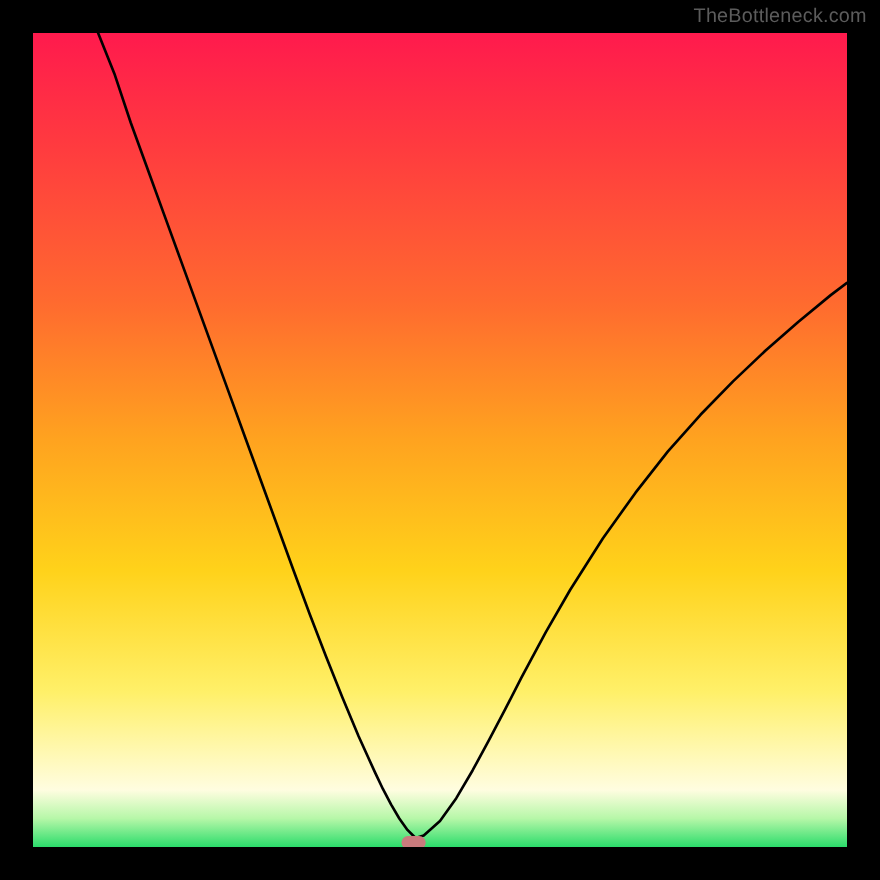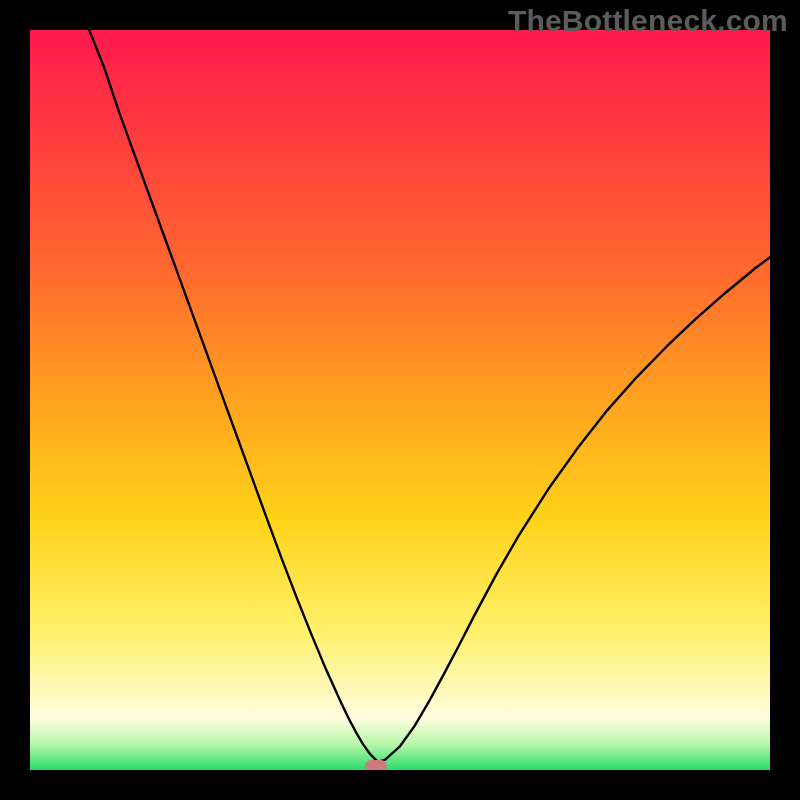--- a/index.html
+++ b/index.html
@@ -15,22 +15,22 @@
     position: relative;
     width: 800px;
     height: 800px;
     background: #000;
   }
   .watermark {
     position: absolute;
     top: 4px;
     right: 12px;
     color: #5c5c5c;
-    font-size: 30px;
-    font-weight: 700;
+    font-size: 18px;
+    font-weight: 400;
     letter-spacing: 0.2px;
     z-index: 10;
     user-select: none;
   }
   .plot {
     position: absolute;
     left: 30px;
     top: 30px;
     width: 740px;
     height: 740px;

